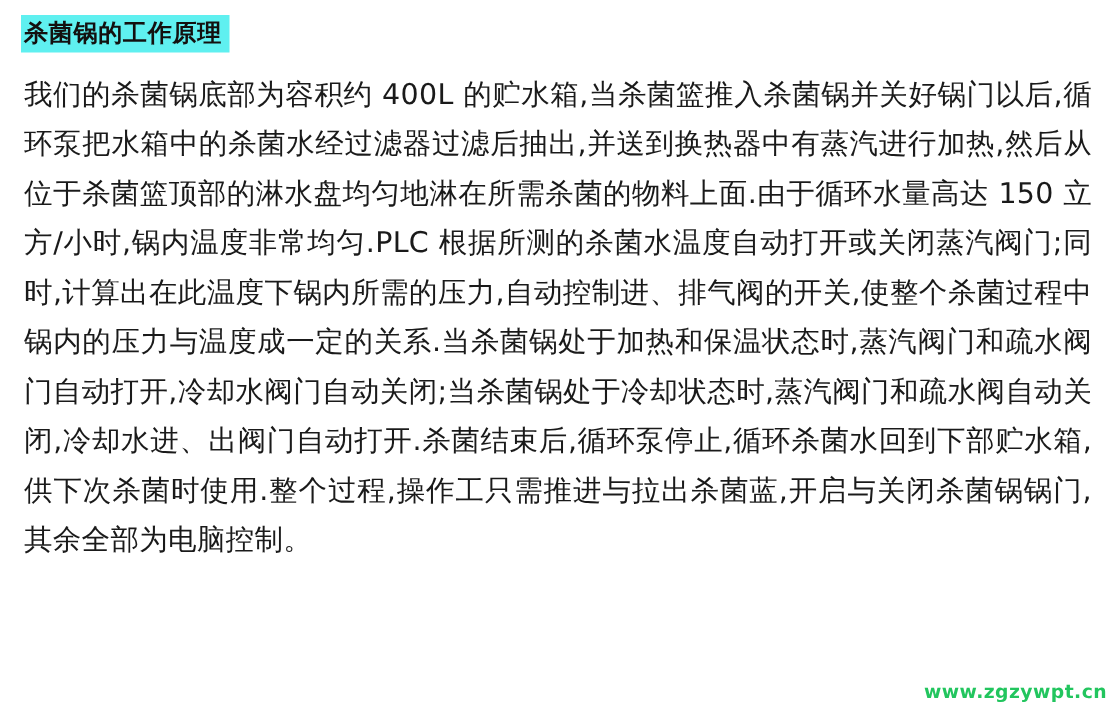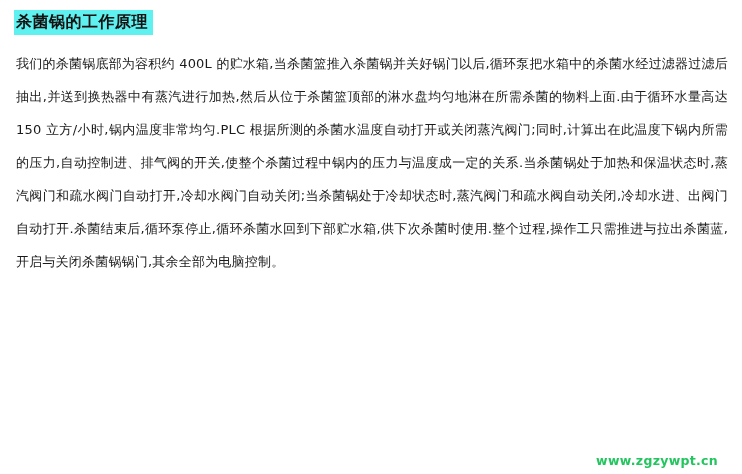--- a/index.html
+++ b/index.html
@@ -29,31 +29,31 @@
     color: #13100f;
     font-size: 16px;
     font-weight: bold;
     line-height: 22px;
     padding: 1px 5px 2px 2px;
     letter-spacing: 0.5px;
     font-family: "DejaVu Sans", "Liberation Sans", sans-serif;
   }
   .body-text {
     margin: 12px 14px 0 16px;
-    font-size: 13px;
+    font-size: 19px;
     line-height: 33px;
     color: #1a1a1a;
     text-align: justify;
     text-justify: inter-ideograph;
     letter-spacing: 0.2px;
     font-family: "DejaVu Sans", "Liberation Sans", sans-serif;
   }
   .watermark {
     position: absolute;
-    right: 24px;
+    right: 4px;
     bottom: 6px;
     color: #22c55e;
     font-size: 12.5px;
     font-weight: bold;
     font-family: "DejaVu Sans", "Liberation Sans", sans-serif;
     letter-spacing: 0.3px;
   }
 </style>
 </head>
 <body>

